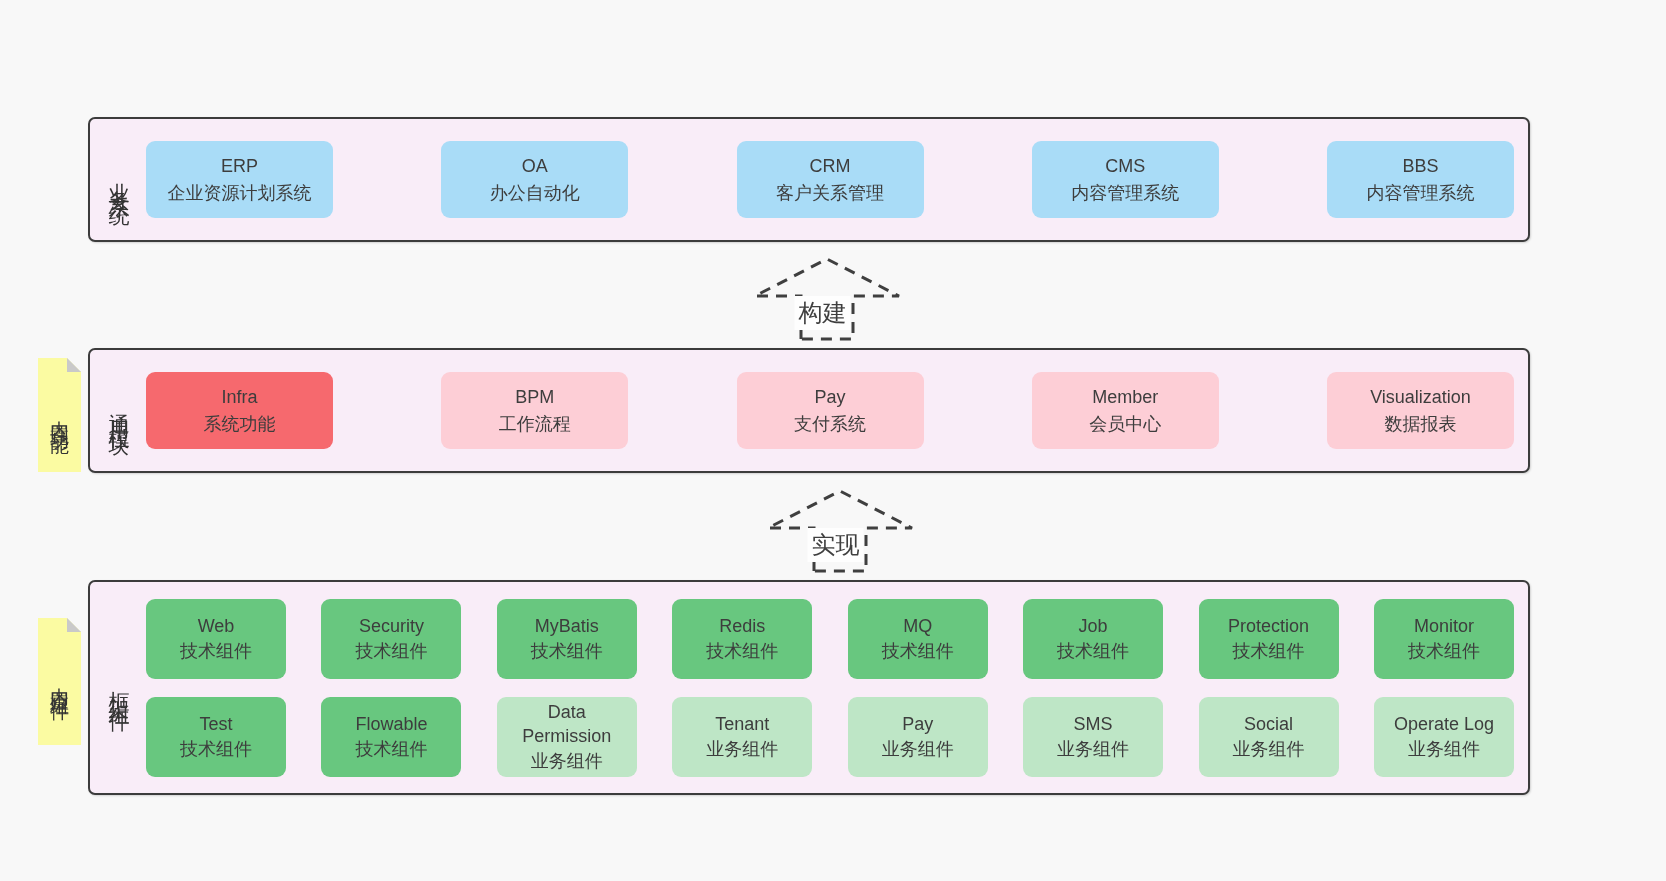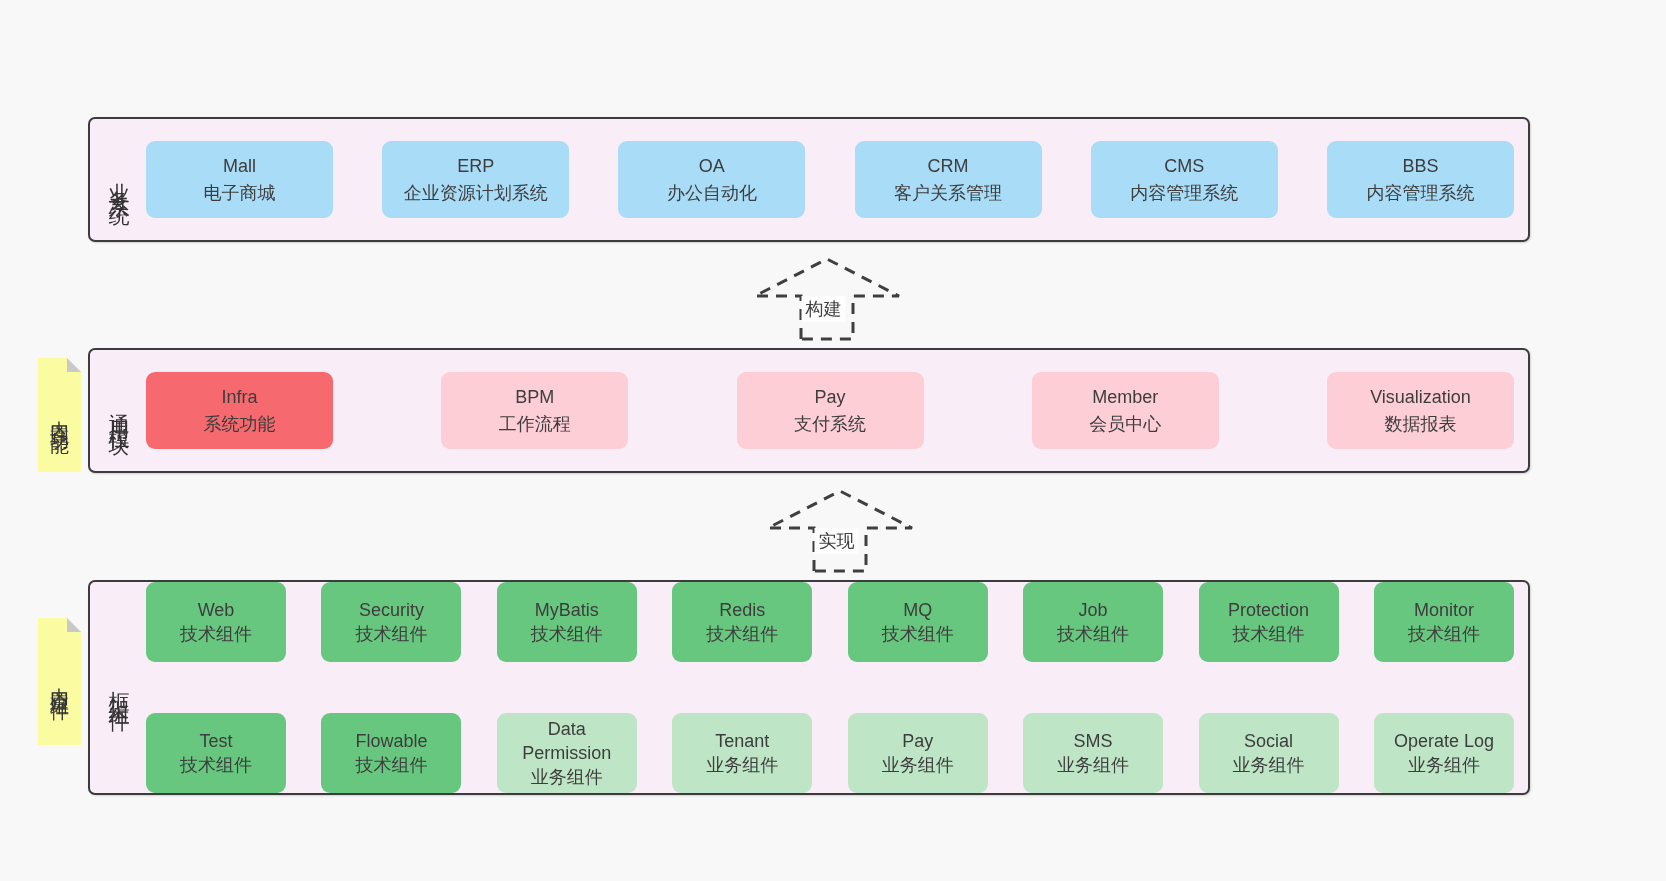--- a/index.html
+++ b/index.html
@@ -32,21 +32,21 @@
     text-orientation: upright;
     font-size: 21px;
     letter-spacing: 7px;
     color: #333;
   }
   .band-content {
     position: absolute;
     left: 56px; right: 14px; top: 0; bottom: 0;
     display: flex; align-items: center; justify-content: space-between;
   }
-  .band-content.rows { flex-direction: column; gap: 18px; align-items: stretch; }
+  .band-content.rows { flex-direction: column; justify-content: center; gap: 18px; align-items: stretch; }
   .box-row { display: flex; justify-content: space-between; }
 
   
   .box {
     border-radius: 9px;
     display: flex; flex-direction: column;
     align-items: center; justify-content: center;
     text-align: center;
     line-height: 1.45;
     font-size: 18px;
@@ -85,37 +85,33 @@
 
   
   .arrow { position: absolute; width: 150px; height: 86px; }
   .arrow svg { position: absolute; inset: 0; }
   .arrow-label {
     position: absolute;
     left: 50%; top: 40px;
     transform: translateX(-58%);
     background: #fefefe;
     padding: 1px 4px;
-    font-size: 18px;
+    font-size: 24px;
     color: #3f3f3f;
     white-space: nowrap;
   }
 </style>
 </head>
 <body>
 
 <div class="canvas">
 
   <section class="band" style="top:117px;height:125px;">
     <div class="band-label">业务系统</div>
     <div class="band-content">
-      <div class="box box-wide" data-variant="blue">
-        <div>Mall</div>
-        <div>电子商城</div>
-      </div>
       <div class="box box-wide" data-variant="blue">
         <div>ERP</div>
         <div>企业资源计划系统</div>
       </div>
       <div class="box box-wide" data-variant="blue">
         <div>OA</div>
         <div>办公自动化</div>
       </div>
       <div class="box box-wide" data-variant="blue">
         <div>CRM</div>

